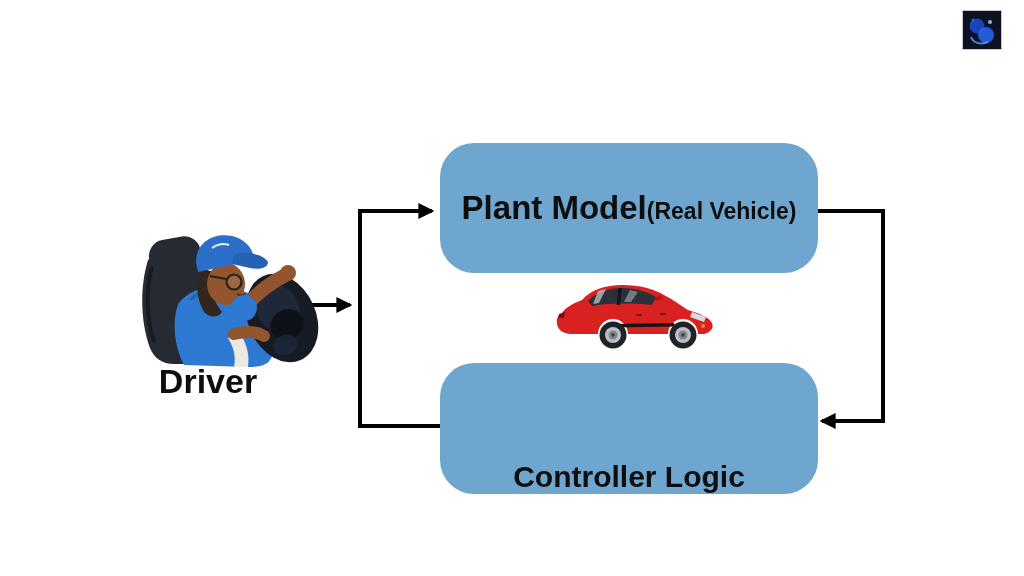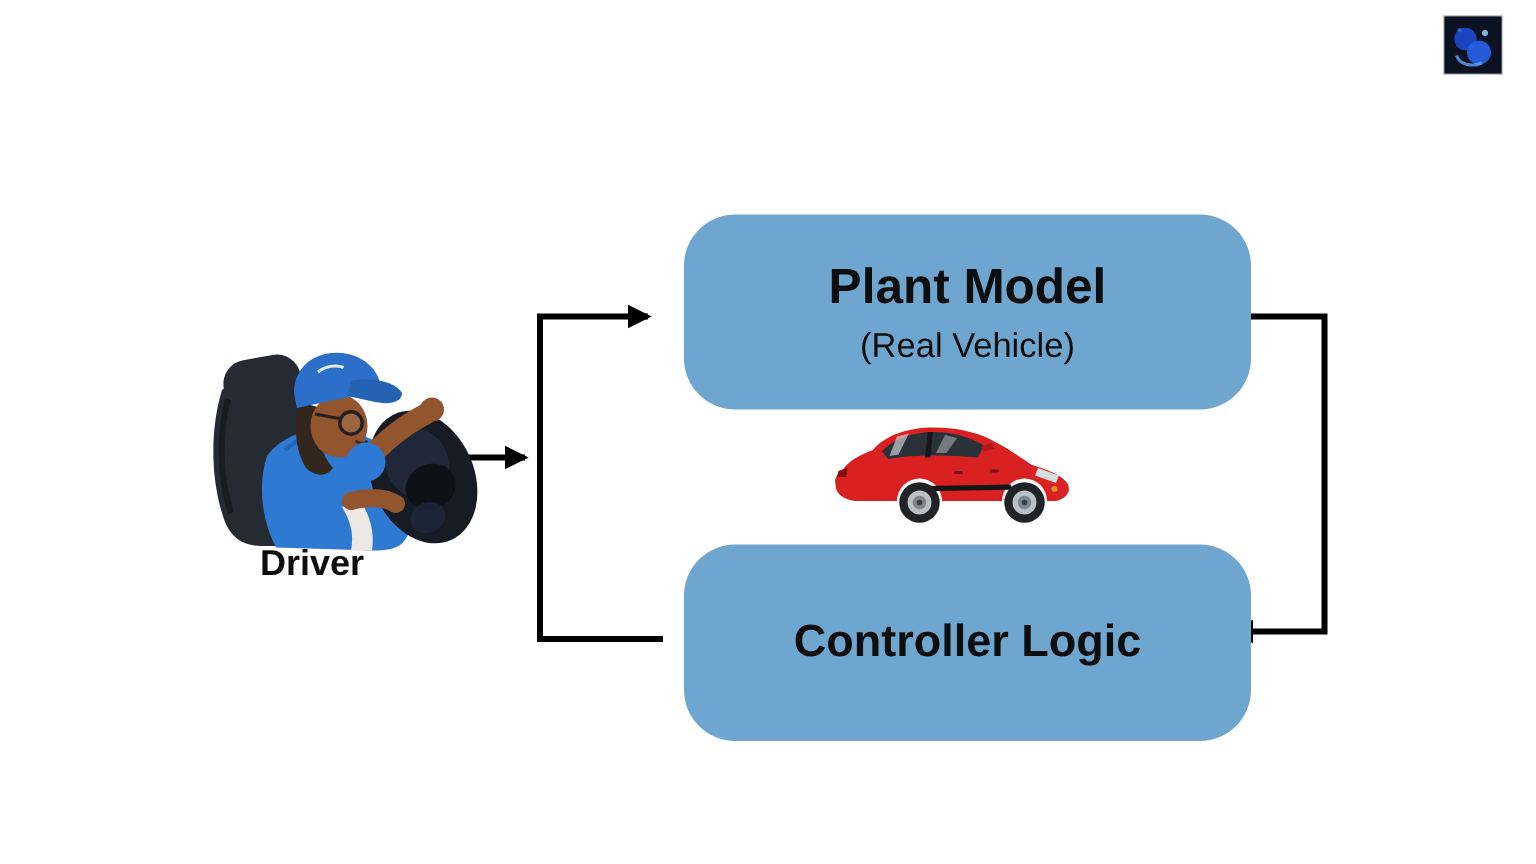--- a/index.html
+++ b/index.html
@@ -18,38 +18,38 @@
   }
   .connectors{
     position:absolute;left:0;top:0;width:1024px;height:576px;
     pointer-events:none;
   }
   .connectors line,.connectors path{
     stroke:var(--arrow,#000);stroke-width:4;fill:none;
   }
   .connectors marker path{fill:var(--arrow,#000);stroke:none;}
   .flow-box{
-    position:absolute;left:456px;width:378px;
+    position:absolute;left:440px;width:378px;
     background:var(--box-fill,#6FA6CF);border-radius:34px;
-    display:flex;flex-direction:column;align-items:center;justify-content:center;
+    display:flex;flex-direction:row;align-items:center;justify-content:center;
     color:var(--text,#0e0e0e);text-align:center;
   }
   .flow-box.plant{top:143px;height:130px;}
-  .flow-box.controller{top:363px;height:131px;}
+  .flow-box.controller{top:363px;height:131px;align-items:flex-end;}
   .box-title{font-weight:bold;line-height:1.15;}
   .plant .box-title{font-size:33px;}
   .controller .box-title{font-size:30px;}
-  .box-subtitle{font-weight:normal;margin-top:7px;}
+  .box-subtitle{font-weight:bold;margin-top:7px;}
   .plant .box-subtitle{font-size:23px;}
   .controller .box-subtitle{font-size:22px;}
   .driver-illustration{position:absolute;left:138px;top:226px;width:182px;height:142px;}
   .car-illustration{position:absolute;left:552px;top:283px;width:166px;height:70px;}
   .driver-label{
     position:absolute;left:128px;top:362px;width:160px;text-align:center;
-    font-size:24px;font-weight:bold;color:var(--text,#0e0e0e);
+    font-size:34px;font-weight:bold;color:var(--text,#0e0e0e);
   }
 </style>
 </head>
 <body>
 
 <div class="stage">
 
 
   <div class="brand-logo">
     <svg width="38" height="38" viewBox="0 0 38 38">

